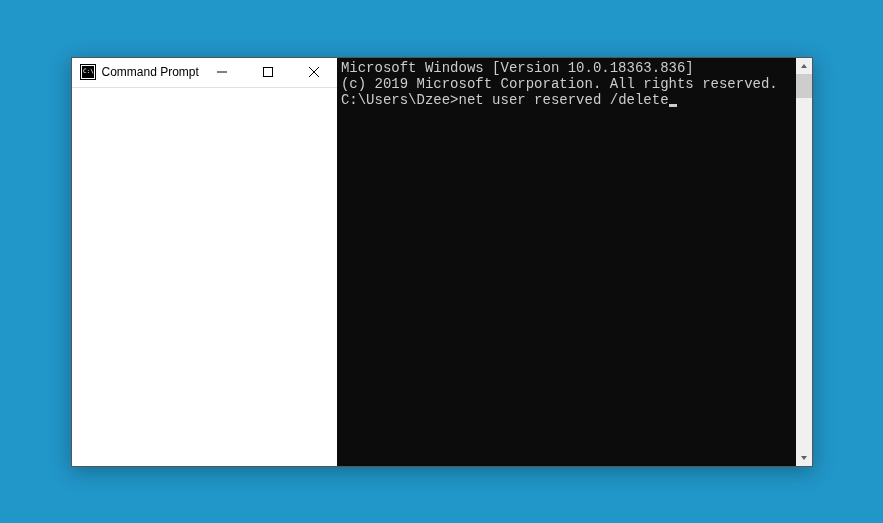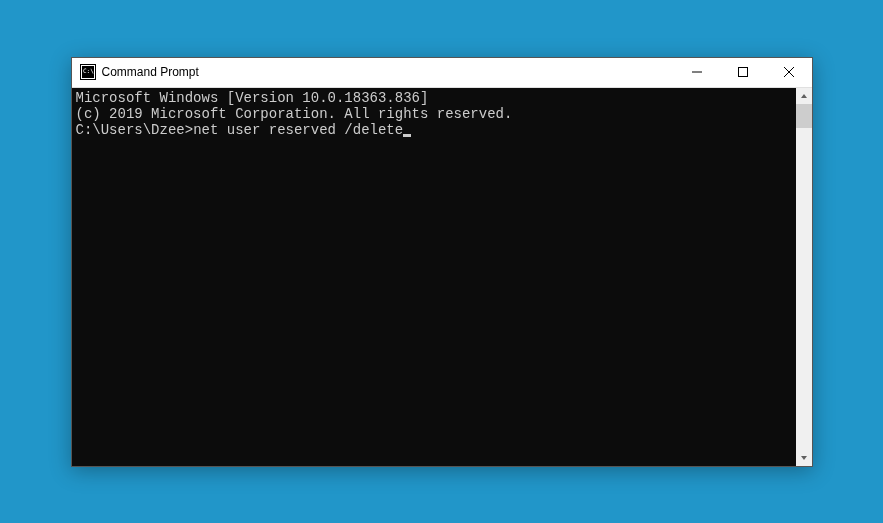--- a/index.html
+++ b/index.html
@@ -16,21 +16,21 @@
       justify-content: center;
       font-family: "Segoe UI", Tahoma, sans-serif;
     }
     .window {
       width: 742px;
       height: 410px;
       background: #ffffff;
       border: 1px solid #555;
       box-shadow: 0 4px 20px rgba(0,0,0,0.3);
       display: flex;
-      flex-direction: column;
+      flex-direction: row;
     }
     .titlebar {
       height: 30px;
       background: #ffffff;
       display: flex;
       align-items: center;
       border-bottom: 1px solid #e0e0e0;
     }
     .titlebar-icon {
       width: 16px;

